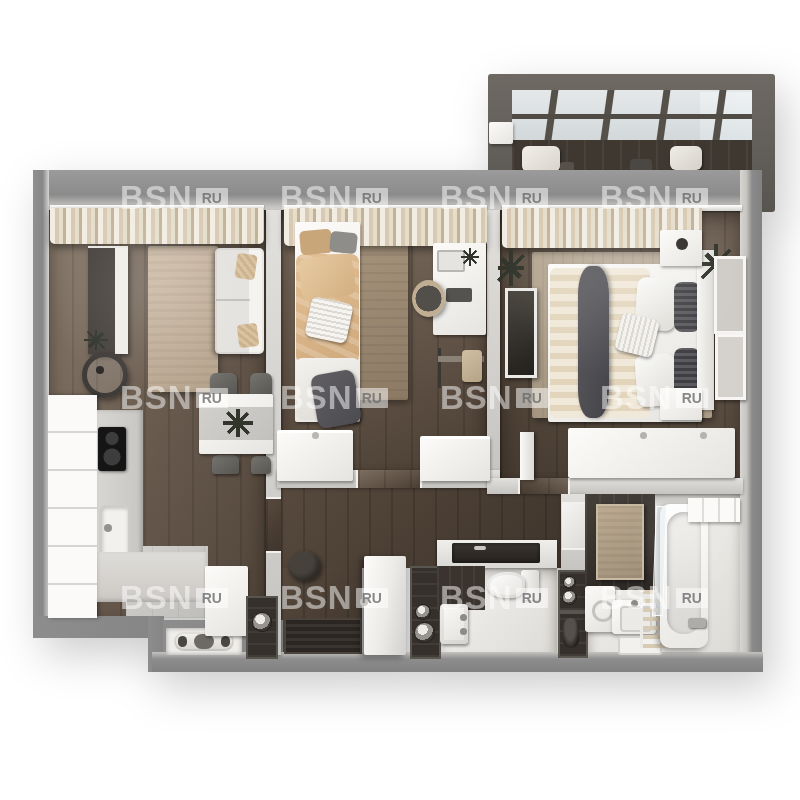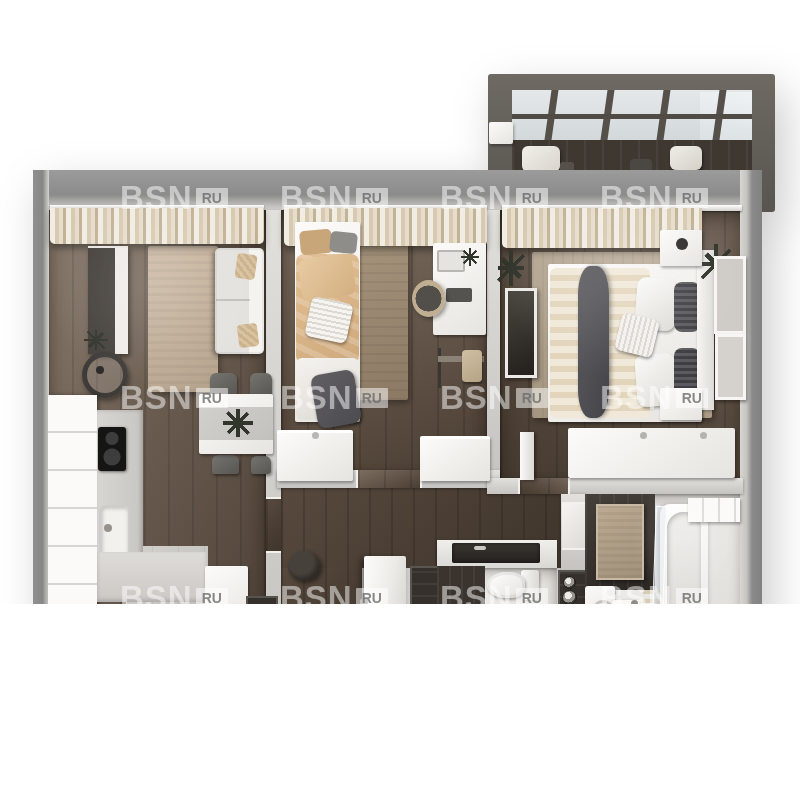--- a/index.html
+++ b/index.html
@@ -1,16 +1,16 @@
 <!DOCTYPE html>
 <html><head>
 <meta charset="utf-8">
 <style>
   html,body{margin:0;padding:0;background:#ffffff;}
-  #stage{position:relative;width:800px;height:604px;background:#ffffff;overflow:hidden;
+  #stage{position:relative;width:800px;height:800px;background:#ffffff;overflow:hidden;
          font-family:"Liberation Sans",sans-serif;}
   #plan{position:absolute;inset:0;filter:drop-shadow(10px 16px 22px rgba(0,0,0,.20));}
   .abs{position:absolute;}
 
   
   .wallH{background:linear-gradient(180deg,#9b9b9b 0%,#8b8b8b 62%,#c9c8c5 94%,#d6d5d2 100%);}
   .wallV{background:linear-gradient(90deg,#909090 0%,#878787 60%,#c9c8c5 94%,#d6d5d2 100%);}
   .wallP{background:linear-gradient(90deg,#8d8d8d,#858585);}
   .iwall{background:linear-gradient(180deg,#e2e0dd,#c6c4c0);box-shadow:0 1px 3px rgba(0,0,0,.35);}
   .white{background:linear-gradient(145deg,#fcfbf9,#e6e4e0);box-shadow:1px 2px 3px rgba(0,0,0,.35);border-radius:2px;}

